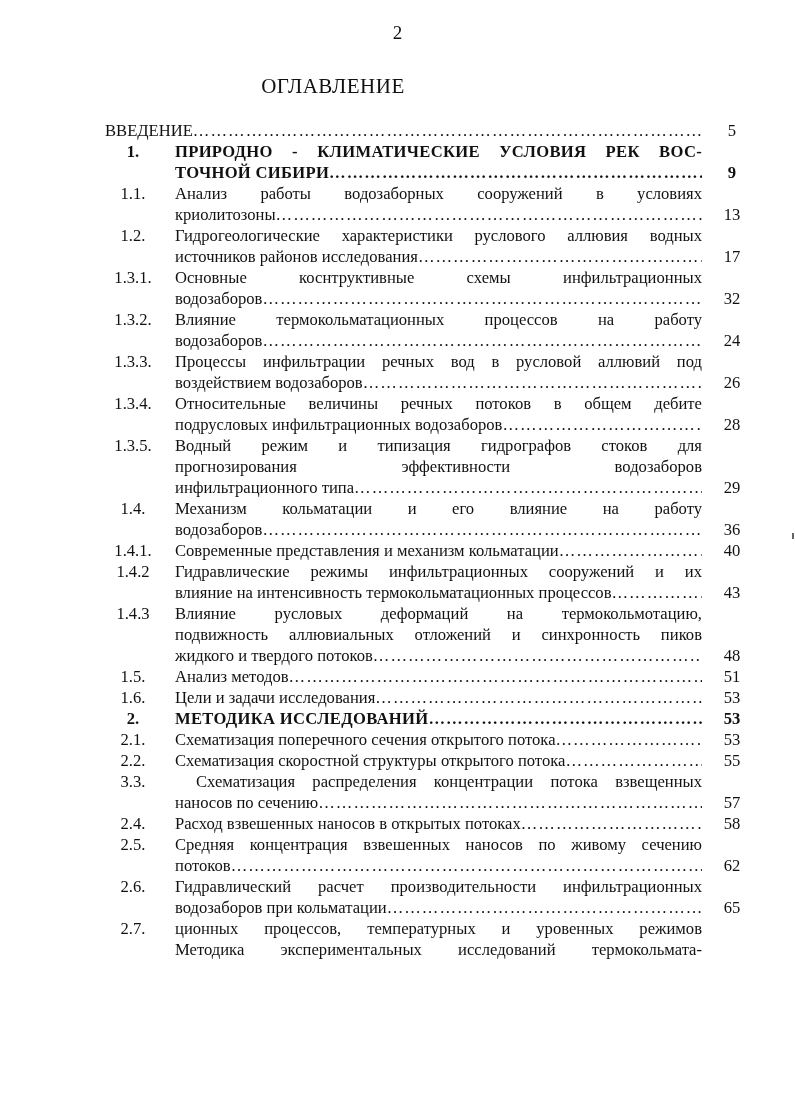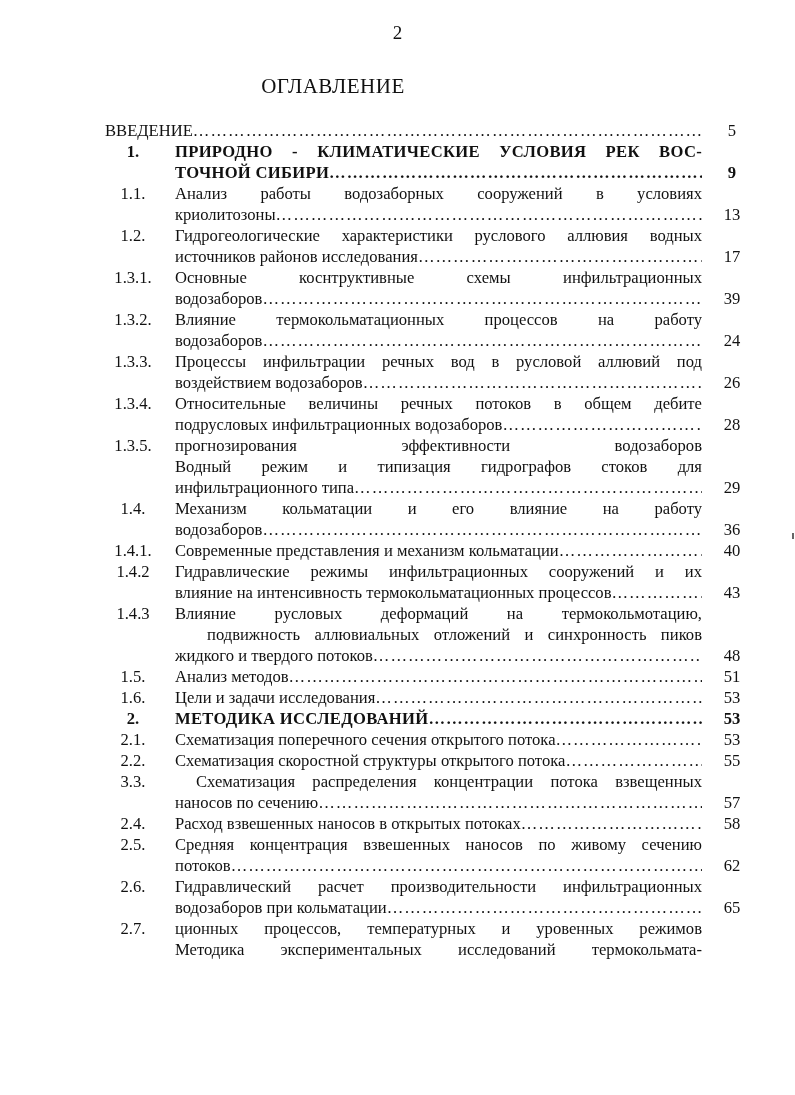--- a/index.html
+++ b/index.html
@@ -73,21 +73,21 @@
     </div>
     <div class="entry">
       <span class="num">1.3.1.</span>
       <div class="text">
         <div style="text-align: justify; text-align-last: justify;">Основные коснтруктивные схемы инфильтрационных</div>
         <div class="lastline">
           <span class="lt">водозаборов</span>
           <span class="dots"></span>
         </div>
       </div>
-      <span class="pg">39</span>
+      <span class="pg">32</span>
     </div>
     <div class="entry">
       <span class="num">1.3.2.</span>
       <div class="text">
         <div style="text-align: justify; text-align-last: justify;">Влияние термокольматационных процессов на работу</div>
         <div class="lastline">
           <span class="lt">водозаборов</span>
           <span class="dots"></span>
         </div>
       </div>
@@ -111,22 +111,22 @@
         <div class="lastline">
           <span class="lt">подрусловых инфильтрационных водозаборов</span>
           <span class="dots"></span>
         </div>
       </div>
       <span class="pg">28</span>
     </div>
     <div class="entry">
       <span class="num">1.3.5.</span>
       <div class="text">
+        <div style="text-align: justify; text-align-last: justify;">Водный режим и типизация гидрографов стоков для</div>
         <div style="text-align: justify; text-align-last: justify;">прогнозирования эффективности водозаборов</div>
-        <div style="text-align: justify; text-align-last: justify;">Водный режим и типизация гидрографов стоков для</div>
         <div class="lastline">
           <span class="lt">инфильтрационного типа</span>
           <span class="dots"></span>
         </div>
       </div>
       <span class="pg">29</span>
     </div>
     <div class="entry">
       <span class="num">1.4.</span>
       <div class="text">
@@ -156,21 +156,21 @@
           <span class="lt">влияние на интенсивность термокольматационных процессов</span>
           <span class="dots"></span>
         </div>
       </div>
       <span class="pg">43</span>
     </div>
     <div class="entry">
       <span class="num">1.4.3</span>
       <div class="text">
         <div style="text-align: justify; text-align-last: justify;">Влияние русловых деформаций на термокольмотацию,</div>
-        <div style="text-align: justify; text-align-last: justify; margin-left: 32px;">подвижность аллювиальных отложений и синхронность пиков</div>
+        <div style="text-align: justify; text-align-last: justify;">подвижность аллювиальных отложений и синхронность пиков</div>
         <div class="lastline">
           <span class="lt">жидкого и твердого потоков</span>
           <span class="dots"></span>
         </div>
       </div>
       <span class="pg">48</span>
     </div>
     <div class="entry">
       <span class="num">1.5.</span>
       <div class="text">

